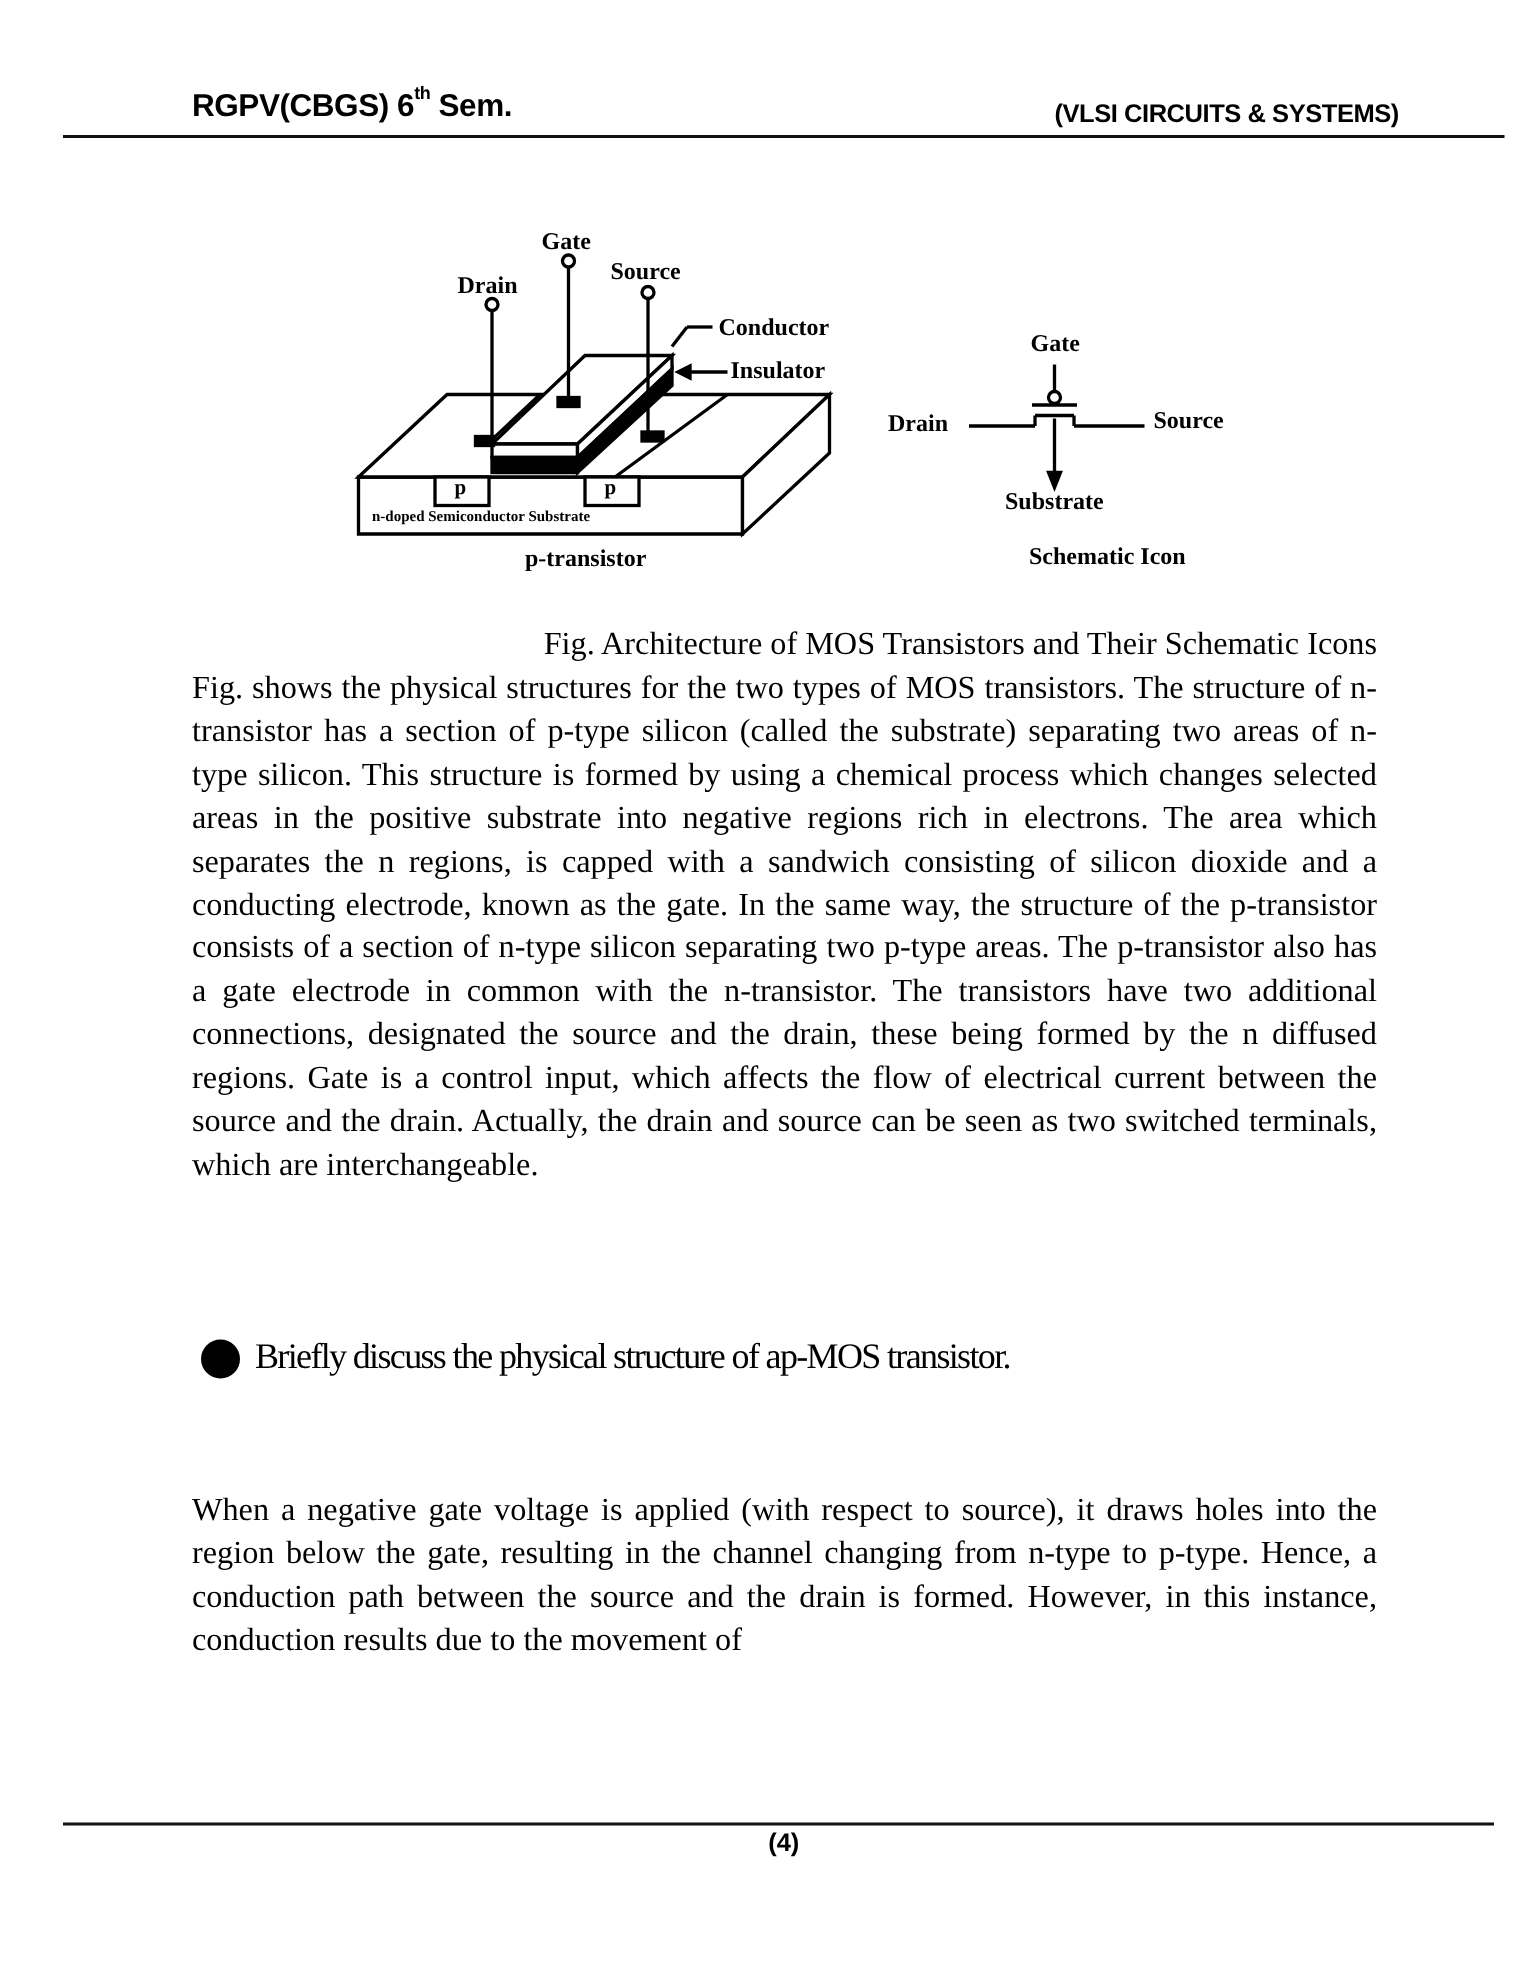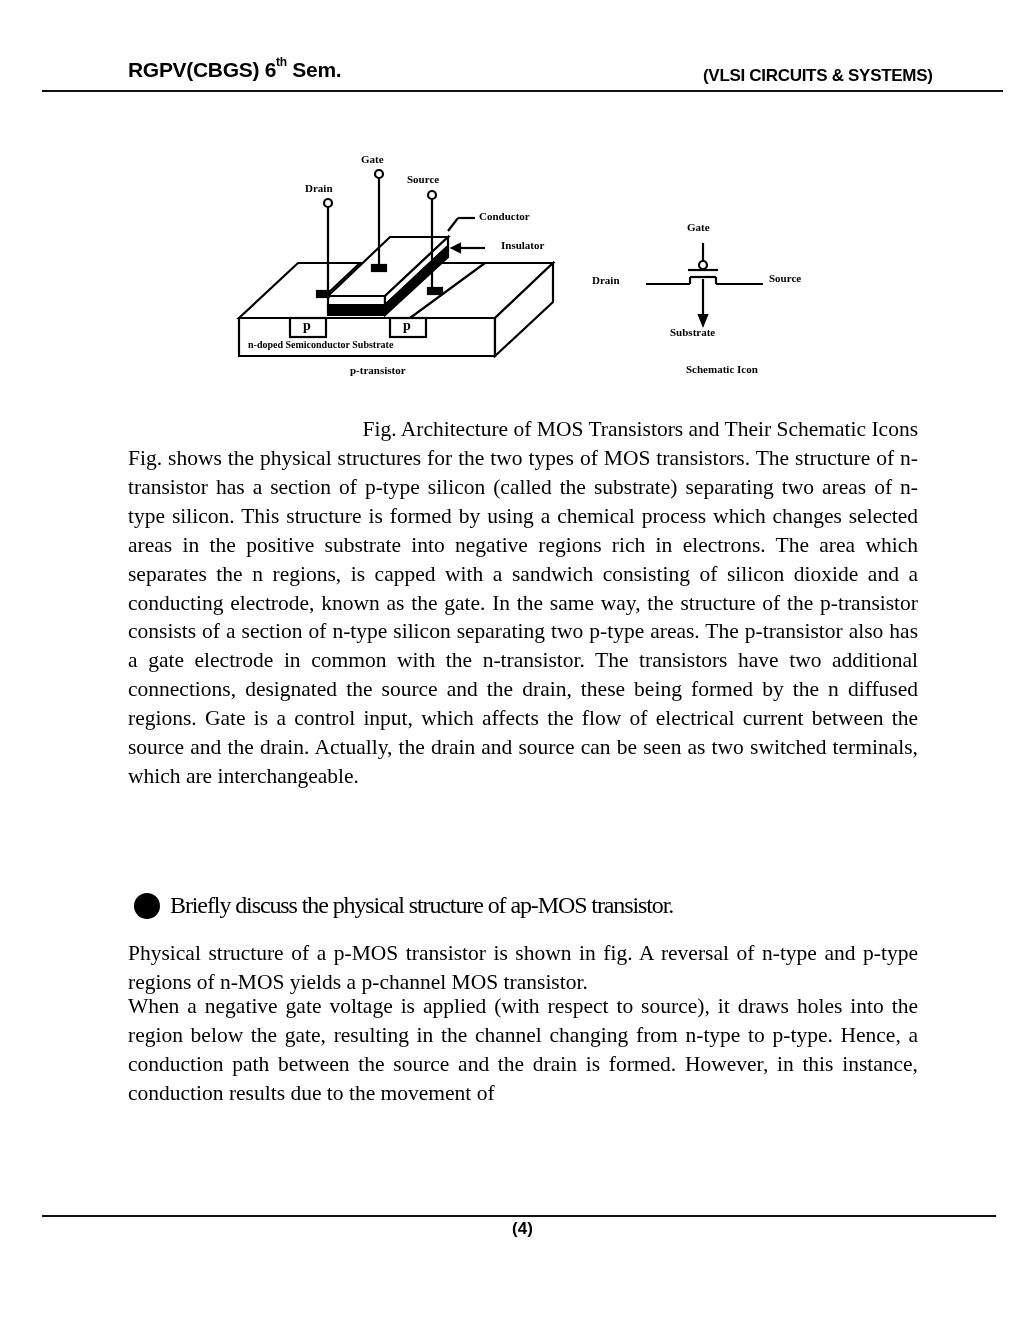--- a/index.html
+++ b/index.html
@@ -6,21 +6,21 @@
     body { width: 1020px; height: 1320px; position: relative; overflow: hidden; color: #000; }
     .page { position: absolute; left: 0; top: 0; width: 1020px; height: 1320px; }
 
     .hdr-left { position: absolute; left: 128px; top: 58px; font-family: "Liberation Sans", sans-serif; font-weight: bold; font-size: 21px; letter-spacing: -0.3px; }
     .hdr-left sup { font-size: 12px; position: relative; top: -3px; }
     .hdr-right { position: absolute; left: 682px; top: 66px; font-family: "Liberation Sans", sans-serif; font-weight: bold; font-size: 17px; letter-spacing: -0.3px; margin-left: 21px; }
     .hdr-rule { position: absolute; left: 42px; top: 90px; width: 961px; height: 0; border-top: 2px solid #111; }
 
     .figure { position: absolute; left: 230px; top: 145px; width: 600px; height: 245px; }
     .figure svg { position: absolute; left: 0; top: 0; }
-    .flabel { position: absolute; font-family: "Liberation Serif", serif; font-weight: bold; font-size: 11px; white-space: nowrap; }
+    .flabel { position: absolute; font-family: "Liberation Serif", serif; font-weight: bold; font-size: 16px; white-space: nowrap; }
 
     .body-text { position: absolute; left: 128px; width: 790px; font-family: "Liberation Serif", serif; font-size: 21.5px; line-height: 28.9px; text-align: justify; }
     .caption { top: 415px; text-align: right; }
     .para1 { top: 444px; }
     .para2 { top: 939px; }
     .para3 { top: 992px; }
 
     .question { position: absolute; left: 134px; top: 892px; font-family: "Liberation Serif", serif; font-size: 24px; letter-spacing: -1.1px; display: flex; align-items: center; justify-content: space-between; }
     .bullet { display: inline-block; width: 26px; height: 26px; border-radius: 50%; background: #000; margin-right: 10px; }
 
@@ -82,39 +82,38 @@
         <line x1="473" y1="116" x2="473" y2="98"></line>
         <line x1="473" y1="134" x2="473" y2="175"></line>
         <polygon points="469,170 477,170 473,180" fill="#000"></polygon>
       </g>
     </svg>
 
     <span class="flabel" style="left:131px; top:8px;">Gate</span>
     <span class="flabel" style="left:75px; top:37px;">Drain</span>
     <span class="flabel" style="left:177px; top:28px;">Source</span>
     <span class="flabel" style="left:249px; top:65px;">Conductor</span>
-    <span class="flabel" style="left:271px; top:94px;text-align:right;">Insulator</span>
+    <span class="flabel" style="left:257px; top:94px;text-align:right;">Insulator</span>
     <span class="flabel" style="left:73px; top:173px; font-size:14px;">p</span>
     <span class="flabel" style="left:173px; top:173px; font-size:14px;">p</span>
     <span class="flabel" style="left:18px; top:194px; font-size:10px;">n-doped Semiconductor Substrate</span>
     <span class="flabel" style="left:120px; top:219px;">p-transistor</span>
 
     <span class="flabel" style="left:457px; top:76px;">Gate</span>
     <span class="flabel" style="left:362px; top:129px;">Drain</span>
     <span class="flabel" style="left:539px; top:127px;">Source</span>
     <span class="flabel" style="left:440px; top:181px;">Substrate</span>
     <span class="flabel" style="left:412px; top:218px;margin-left:44px;">Schematic Icon</span>
   </div>
 
   <div class="body-text caption">Fig. Architecture of MOS Transistors and Their Schematic Icons</div>
   <div class="body-text para1">Fig. shows the physical structures for the two types of MOS transistors. The structure of n-transistor has a section of p-type silicon (called the substrate) separating two areas of n-type silicon. This structure is formed by using a chemical process which changes selected areas in the positive substrate into negative regions rich in electrons. The area which separates the n regions, is capped with a sandwich consisting of silicon dioxide and a conducting electrode, known as the gate. In the same way, the structure of the p-transistor consists of a section of n-type silicon separating two p-type areas. The p-transistor also has a gate electrode in common with the n-transistor. The transistors have two additional connections, designated the source and the drain, these being formed  by the n diffused regions. Gate is a control input, which affects the flow of electrical current between the source and the drain. Actually, the drain and source can be seen as two switched terminals, which are interchangeable.</div>
 
   <div class="question">
     <span class="bullet"></span>
     <span>Briefly discuss the physical structure of ap-MOS transistor.</span>
   </div>
 
-  <div class="body-text para2">Physical structure of a p-MOS transistor is shown in fig. A  reversal of n-type and p-type regions of n-MOS yields a p-channel MOS transistor.</div>
   <div class="body-text para3">When a negative gate voltage is applied (with respect to source), it draws holes into the region below the gate, resulting in the channel changing from n-type to p-type. Hence, a conduction path  between the source and the drain is formed. However, in this instance, conduction results due  to the movement of</div>
 
   <div class="ftr-rule"></div>
   <div class="ftr-page">(4)</div>
 </div>
 
 </body></html>

